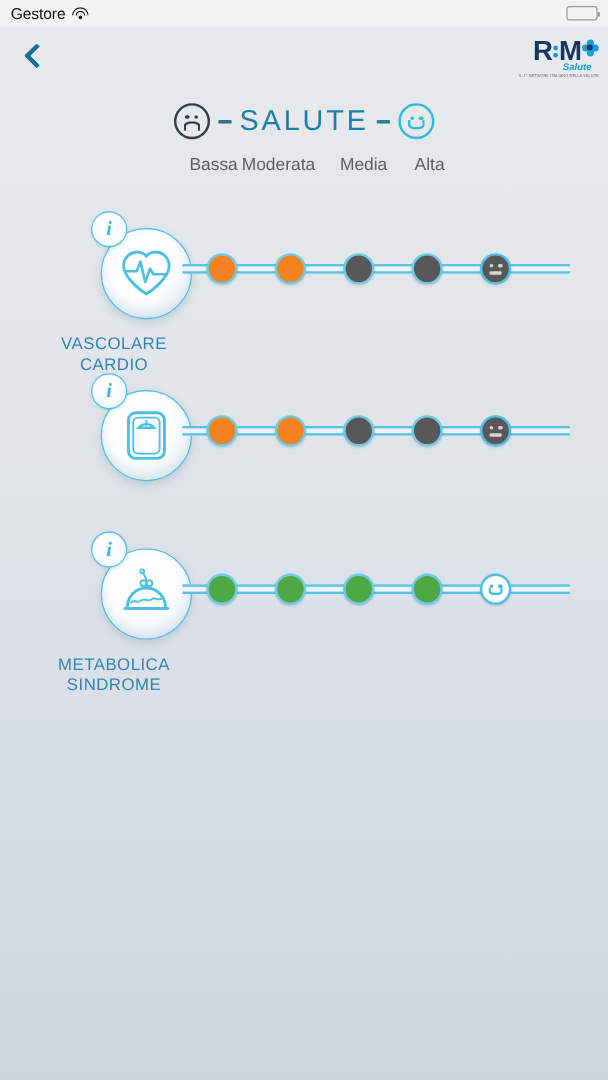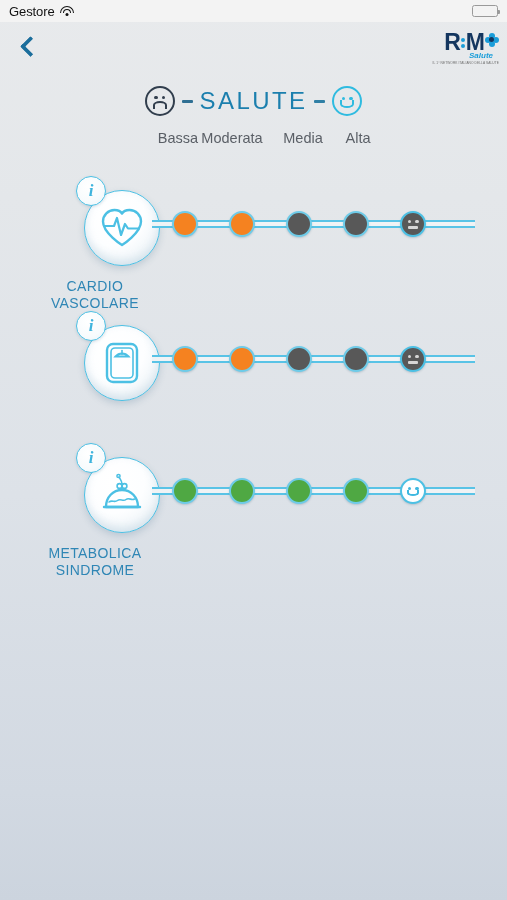--- a/index.html
+++ b/index.html
@@ -225,22 +225,22 @@
             <path d="M24 41C24 41 5 29 5 17.5C5 11.1 10.1 6 16.5 6C20.1 6 23.1 8 24 9.6C24.9 8 27.9 6 31.5 6C37.9 6 43 11.1 43 17.5C43 29 24 41 24 41Z" fill="none" stroke="#4cc0e4" stroke-width="2.4" stroke-linejoin="round"></path>
             <path d="M7 22H16L19 14L23 31L27 20L30 24.5H41" fill="none" stroke="#4cc0e4" stroke-width="2.2" stroke-linecap="round" stroke-linejoin="round"></path>
           </svg>
         </span>
       </div>
       <div class="info-bubble">
         <b>i</b>
       </div>
     </div>
     <div class="cap">
+      <div>VASCOLARE</div>
       <div>CARDIO</div>
-      <div>VASCOLARE</div>
     </div>
     <div class="track">
       <div class="bar"></div>
       <span class="dot big orange" style="left:33px"></span>
       <span class="dot big orange" style="left:90px"></span>
       <span class="dot big gray" style="left:147px"></span>
       <span class="dot big gray" style="left:204px"></span>
       <span class="endface neutral" style="left:261px">
         <i class="eye l"></i>
           <i class="eye r"></i>

